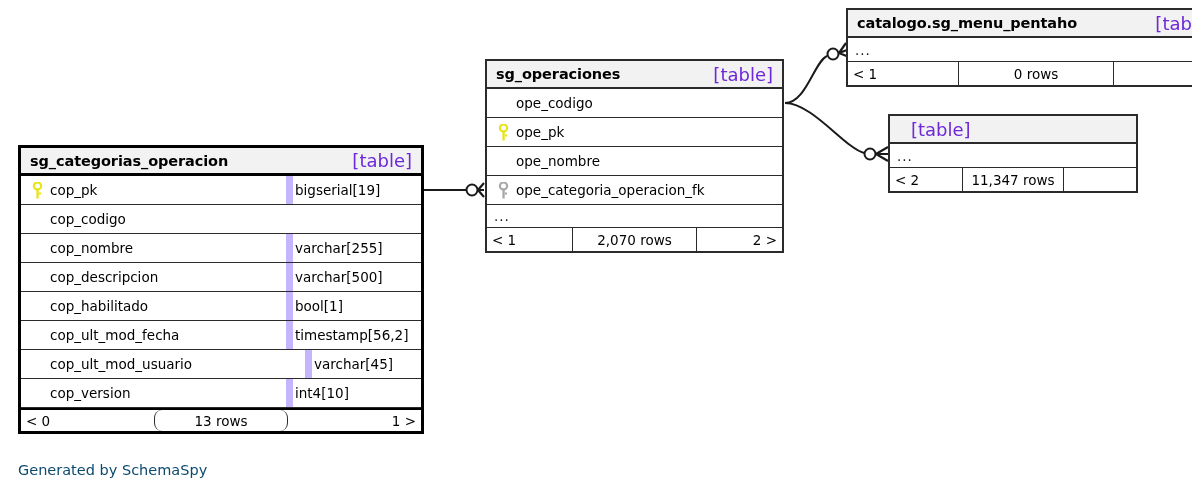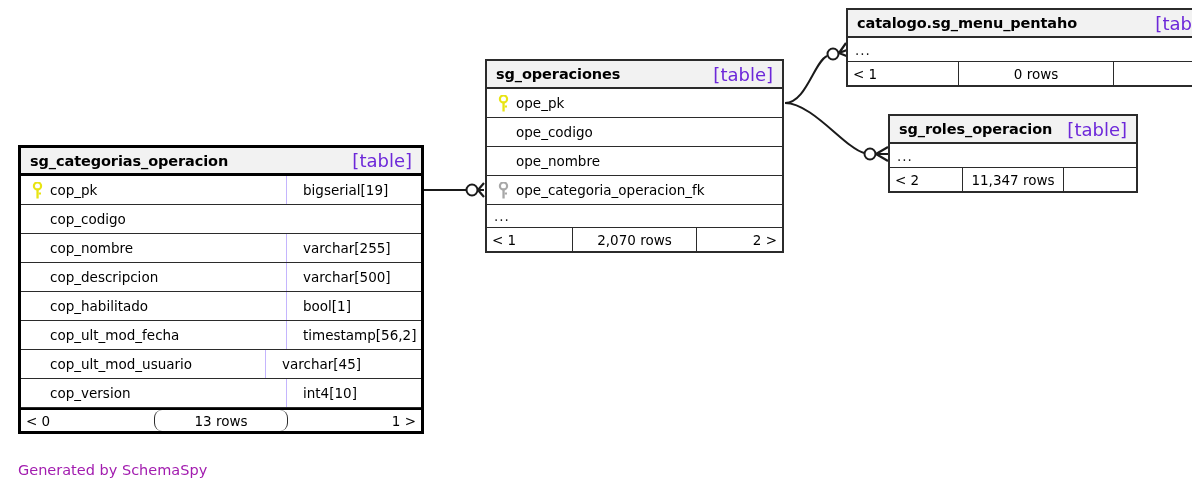--- a/index.html
+++ b/index.html
@@ -110,24 +110,24 @@
     padding-left: 7px;
     font-size: 13.5px;
     white-space: nowrap;
     overflow: hidden;
     box-sizing: border-box;
   }
   .col-type {
     flex: 0 0 auto;
     display: flex;
     align-items: center;
-    padding-left: 16px;
+    padding-left: 2px;
     font-size: 13.5px;
     white-space: nowrap;
-    border-left: 1px solid #c4b5fd;
+    border-left: 7px solid #c4b5fd;
     box-sizing: border-box;
   }
 
   .key-slot {
     flex: 0 0 18px;
     display: flex;
     align-items: center;
     justify-content: center;
     margin-right: 4px;
   }
@@ -165,21 +165,21 @@
   .foot-left  { justify-content: flex-start; padding-left: 5px; }
   .foot-mid   { justify-content: center; border-left: 1px solid #2b2b2b; border-right: 1px solid #2b2b2b; }
   .foot-right { justify-content: flex-end; padding-right: 5px; }
 
   
   #caption {
     position: absolute;
     left: 18px;
     top: 462px;
     font-size: 14.5px;
-    color: #a21caf;
+    color: #0c4a6e;
     white-space: nowrap;
     z-index: 2;
   }
 </style>
 </head>
 <body>
 
 <div id="canvas">
 
   <svg id="connectors" viewBox="0 0 1192 493" width="1192" height="493">
@@ -261,21 +261,21 @@
         <span>cop_ult_mod_fecha</span>
       </div>
       <div class="col-type" style="width:135px;">timestamp[56,2]</div>
     </div>
 
     <div class="col-row">
       <div class="col-name">
         <span class="key-slot"></span>
         <span>cop_ult_mod_usuario</span>
       </div>
-      <div class="col-type" style="width:156px;">varchar[45]</div>
+      <div class="col-type" style="width:116px;">varchar[45]</div>
     </div>
 
     <div class="col-row">
       <div class="col-name">
         <span class="key-slot"></span>
         <span>cop_version</span>
       </div>
       <div class="col-type" style="width:135px;">int4[10]</div>
     </div>
 
@@ -284,45 +284,45 @@
       <div class="foot-cell foot-mid" style="flex:1 1 auto;border-radius:8px;">13 rows</div>
       <div class="foot-cell foot-right" style="width:133px;">1 &gt;</div>
     </div>
   </div>
 
   <div class="table-box plain" style="left:485px; top:59px; width:299px;">
 
     <div class="tbl-header">
       <span class="tbl-title">sg_operaciones</span>
       <span class="tbl-tag">[table]</span>
+    </div>
+
+    <div class="col-row">
+      <div class="col-name">
+        <span class="key-slot"></span>
+        <span>ope_codigo</span>
+      </div>
     </div>
 
     <div class="col-row">
       <div class="col-name">
         <span class="key-slot">
           <svg width="11" height="17" viewBox="0 0 11 17">
             <circle cx="5.5" cy="4" r="3.6" fill="none" stroke="#e8e413" stroke-width="2.2"></circle>
             <rect x="4.4" y="6.5" width="2.3" height="10" fill="#e8e413"></rect>
             <rect x="6.7" y="10.5" width="2.3" height="2" fill="#e8e413"></rect>
           </svg>
         </span>
         <span>ope_pk</span>
       </div>
     </div>
 
     <div class="col-row">
       <div class="col-name">
         <span class="key-slot"></span>
-        <span>ope_codigo</span>
-      </div>
-    </div>
-
-    <div class="col-row">
-      <div class="col-name">
-        <span class="key-slot"></span>
         <span>ope_nombre</span>
       </div>
     </div>
 
     <div class="col-row">
       <div class="col-name">
         <span class="key-slot">
           <svg width="11" height="17" viewBox="0 0 11 17">
             <circle cx="5.5" cy="4" r="3.6" fill="none" stroke="#a8a8a8" stroke-width="2.2"></circle>
             <rect x="4.4" y="6.5" width="2.3" height="10" fill="#a8a8a8"></rect>
@@ -354,21 +354,20 @@
     <div class="tbl-footer" style="border-top:none;">
       <div class="foot-cell foot-left" style="width:110px;">&lt; 1</div>
       <div class="foot-cell foot-mid" style="flex:1 1 auto;">0 rows</div>
       <div class="foot-cell foot-right" style="width:110px;"></div>
     </div>
   </div>
 
   <div class="table-box plain" style="left:888px; top:114px; width:250px;">
 
     <div class="tbl-header">
-      <span class="tbl-title">sg_roles_operacion</span>
       <span class="tbl-tag">[table]</span>
     </div>
 
     <div class="ellipsis-row" style="border-bottom:1px solid #2b2b2b; height:24px;">...</div>
 
     <div class="tbl-footer" style="border-top:none;">
       <div class="foot-cell foot-left" style="width:72px;">&lt; 2</div>
       <div class="foot-cell foot-mid" style="flex:1 1 auto;">11,347 rows</div>
       <div class="foot-cell foot-right" style="width:72px;"></div>
     </div>

